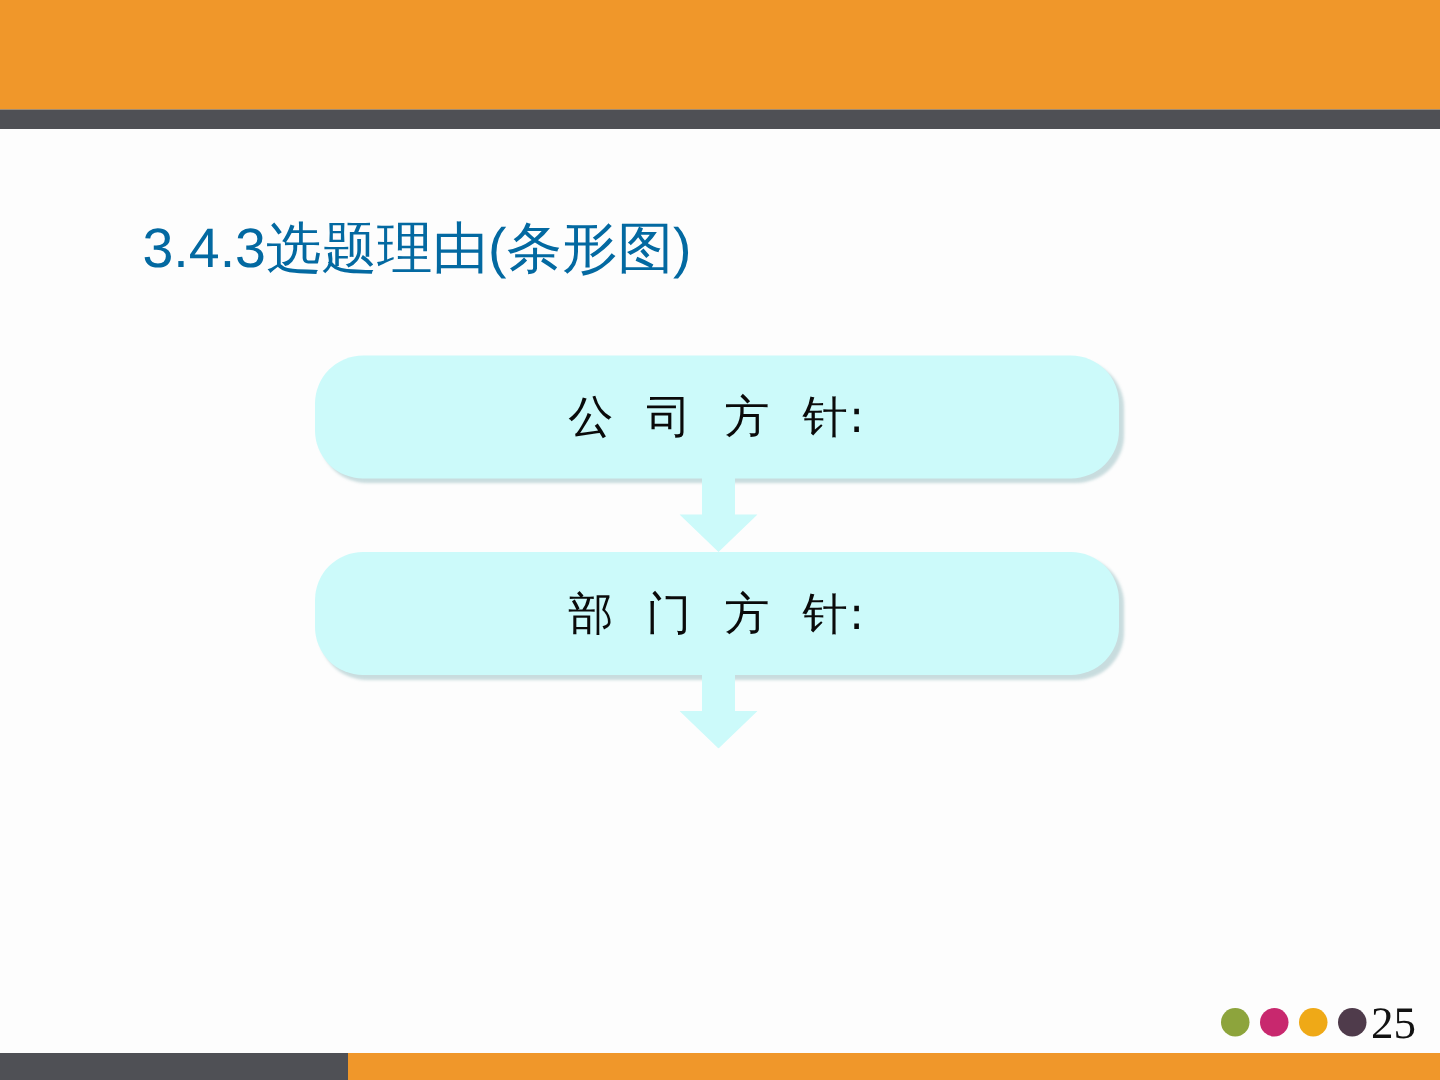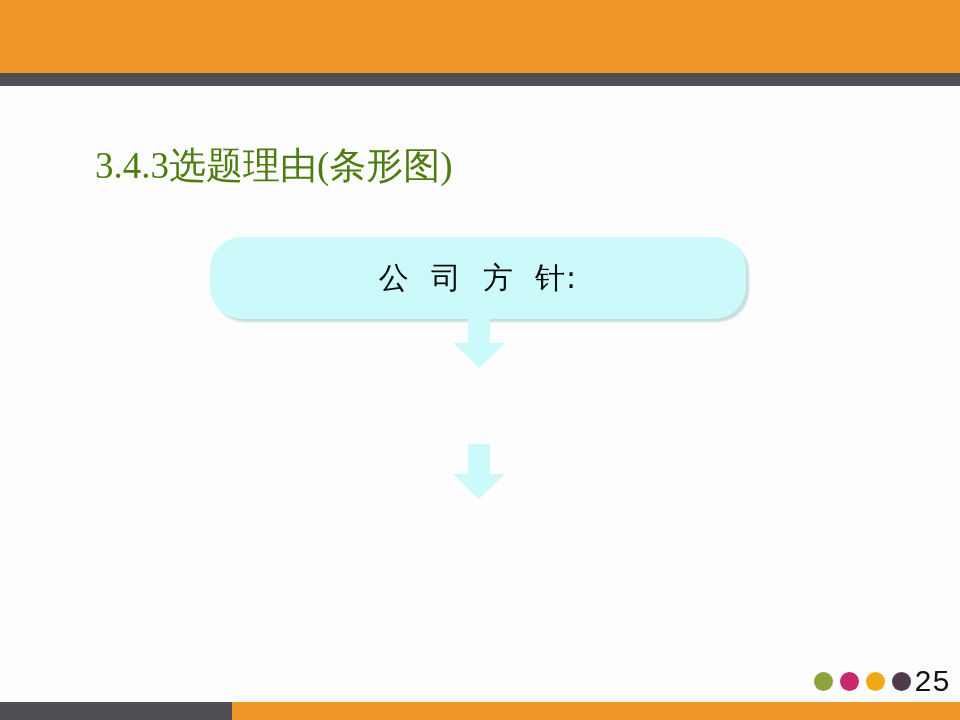--- a/index.html
+++ b/index.html
@@ -44,25 +44,25 @@
     background: #4F5055;
   }
 
   
   .slide-title {
     position: absolute;
     left: 95px;
     top: 142px;
     font-size: 37px;
     line-height: 48px;
-    color: #4d7c0f;
+    color: #0369a1;
     font-weight: 400;
     letter-spacing: 0px;
     white-space: nowrap;
-    font-family: Liberation Serif, serif;
+    font-family: Liberation Sans, sans-serif;
     text-align: right;
   }
 
   
   .flow-diagram {
     position: absolute;
     left: 210px;
     top: 237px;
     width: 536px;
     height: 345px;
@@ -131,21 +131,21 @@
   }
   .dot-1 { left: 0px;  background: #8DA43C; }
   .dot-2 { left: 26px; background: #C8286E; }
   .dot-3 { left: 52px; background: #EFA917; }
   .dot-4 { left: 78px; background: #4F3B4B; }
 
   .page-number {
     position: absolute;
     left: 914px;
     top: 666px;
-    font-family: Liberation Mono, monospace;
+    font-family: Liberation Serif, serif;
     font-size: 30px;
     line-height: 34px;
     color: #121212;
     white-space: nowrap;
   }
 
   .bottom-gray-band {
     position: absolute;
     left: 0;
     top: 702px;
@@ -177,20 +177,23 @@
     <div class="flow-box flow-box-1">
       <div class="flow-box-label">公  司  方  针:</div>
     </div>
 
     <div class="flow-arrow flow-arrow-1">
       <svg viewBox="0 0 52 55" xmlns="http://www.w3.org/2000/svg">
         <polygon points="15,0 37,0 37,30 52,30 26,55 0,30 15,30" fill="#CCFAFA"></polygon>
       </svg>
     </div>
 
+    <div class="flow-box flow-box-2">
+      <div class="flow-box-label">部  门  方  针:</div>
+    </div>
 
     <div class="flow-arrow flow-arrow-2">
       <svg viewBox="0 0 52 55" xmlns="http://www.w3.org/2000/svg">
         <polygon points="15,0 37,0 37,30 52,30 26,55 0,30 15,30" fill="#CCFAFA"></polygon>
       </svg>
     </div>
 
 
   </div>
 

